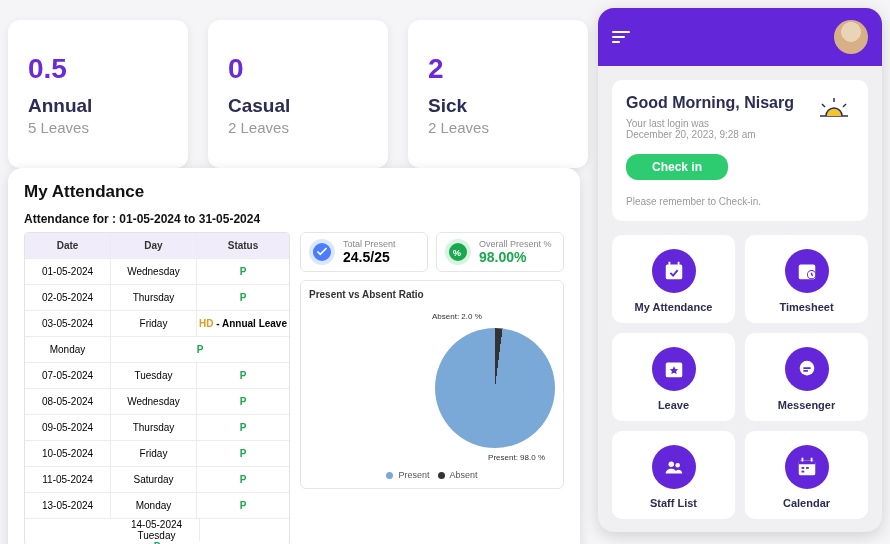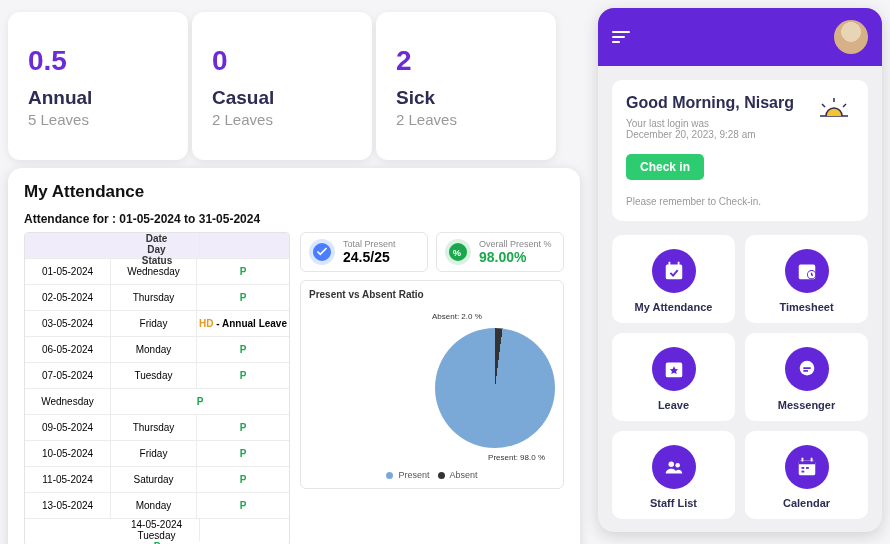--- a/index.html
+++ b/index.html
@@ -1,32 +1,32 @@
 <!DOCTYPE html>
 <html><head>
 <meta charset="utf-8">
 <style>
   * { box-sizing: border-box; margin: 0; padding: 0; }
   body { font-family: -apple-system, Helvetica, Arial, sans-serif; background: #f5f5f7; width: 890px; height: 544px; overflow: hidden; position: relative; }
   
-  .leave-cards { display: flex; gap: 4px; position: absolute; top: 12px; left: 8px; justify-content: center; }
+  .leave-cards { display: flex; gap: 20px; position: absolute; top: 20px; left: 8px; justify-content: center; }
   .leave-card { background: #fff; border-radius: 12px; padding: 16px 20px; width: 180px; height: 148px; box-shadow: 0 2px 8px rgba(0,0,0,0.08); display: flex; flex-direction: column; justify-content: center; }
   .leave-number { font-size: 28px; font-weight: 700; color: #6b2bd9; margin-bottom: 10px; }
   .leave-type { font-size: 19px; font-weight: 600; color: #2c2c54; }
   .leave-sub { font-size: 15px; color: #999; margin-top: 2px; }
   
   .attendance-panel { position: absolute; top: 168px; left: 8px; width: 572px; background: #fff; border-radius: 14px; box-shadow: 0 2px 12px rgba(0,0,0,0.12); padding: 14px 16px 12px; }
   .att-title { font-size: 17px; font-weight: 700; color: #111; margin-bottom: 10px; }
   .att-range { font-size: 12px; font-weight: 700; color: #111; margin-bottom: 6px; }
   
   .att-body { display: flex; gap: 10px; }
   .att-table { flex: 0 0 266px; border: 1px solid #e3e3e3; border-radius: 4px; overflow: hidden; }
   .att-row { display: flex; height: 26px; border-bottom: 1px solid #ececec; font-size: 10px; align-items: center; }
   .att-row:last-child { border-bottom: none; flex-direction: column; }
-  .att-head { background: #f1ecf9; font-weight: 700; color: #333; flex-direction: column; }
+  .att-head { background: #f1ecf9; font-weight: 700; color: #333; }
   .att-col1 { width: 86px; text-align: center; border-right: 1px solid #ececec; height: 100%; display:flex; align-items:center; justify-content:center; }
   .att-col2 { width: 86px; text-align: center; border-right: 1px solid #ececec; height: 100%; display:flex; align-items:center; justify-content:center; }
   .att-col3 { flex: 1; text-align: left; height: 100%; display:flex; align-items:center; justify-content:center; }
   .status-p { color: #1aa84c; font-weight: 700; }
   .status-hd { font-weight: 600; }
   .status-hd .hd { color: #e39a1f; font-weight: 700; }
   
   .att-right { flex: 1; }
   .summary-row { display: flex; gap: 8px; margin-bottom: 8px; }
   .summary-card { flex:1; border: 1px solid #e5e5e5; border-radius: 6px; padding: 6px 8px; display: flex; align-items: center; gap: 8px; }
@@ -56,21 +56,21 @@
   .hamburger span:nth-child(1){width:18px;}
   .hamburger span:nth-child(2){width:13px;}
   .hamburger span:nth-child(3){width:8px;}
   .avatar { width:34px; height:34px; border-radius:50%; background:#fff; background-image: radial-gradient(circle at 50% 35%, #e8d5b5 0 35%, transparent 36%), linear-gradient(#d8b088,#d8b088); background-size: 100% 100%; }
   
   .greeting-card { background:#fff; margin: 14px; border-radius:10px; padding: 14px; position:relative; }
   .greeting { font-size: 16px; font-weight:700; color:#2c2c54; }
   .login-label { font-size: 10px; color:#999; margin-top:6px;}
   .login-time { font-size: 10px; color:#999; }
   .sun { position:absolute; right:14px; top:14px; width:40px; height:28px; }
-  .checkin-btn { margin-top: 14px; background:#2ecc71; color:#fff; border:none; padding: 6px 14px; border-radius:5px; font-size:12px; font-weight:600; cursor:pointer;}
+  .checkin-btn { margin-top: 14px; background:#2ecc71; color:#fff; border:none; padding: 6px 26px; border-radius:12px; font-size:12px; font-weight:600; cursor:pointer;}
   .checkin-note { font-size:10px; color:#999; margin-top:16px;}
   
   .tiles { display:grid; grid-template-columns: 1fr 1fr; gap: 10px; padding: 0 14px; }
   .tile { background:#fff; border-radius:10px; padding: 14px 8px 10px; display:flex; flex-direction:column; align-items:center; gap:8px; cursor:pointer; }
   .tile-icon { width:44px; height:44px; border-radius:50%; background:#6426d9; display:flex; align-items:center; justify-content:center; color:#fff; }
   .tile-label { font-size:11px; font-weight:600; color:#2c2c54; }
 </style>
 </head>
 <body>
 
@@ -118,34 +118,34 @@
             </div>
           </div>
           <div class="att-row">
             <div class="att-col1">03-05-2024</div>
             <div class="att-col2">Friday</div>
             <div class="att-col3">
               <span class="status-hd"><span class="hd">HD</span>  - Annual Leave</span>
             </div>
           </div>
           <div class="att-row">
-            <div class="att-col1">06-05-2024</div>
             <div class="att-col2">Monday</div>
             <div class="att-col3">
               <span class="status-p">P</span>
             </div>
           </div>
           <div class="att-row">
             <div class="att-col1">07-05-2024</div>
             <div class="att-col2">Tuesday</div>
             <div class="att-col3">
               <span class="status-p">P</span>
             </div>
           </div>
           <div class="att-row">
+            <div class="att-col1">08-05-2024</div>
             <div class="att-col2">Wednesday</div>
             <div class="att-col3">
               <span class="status-p">P</span>
             </div>
           </div>
           <div class="att-row">
             <div class="att-col1">09-05-2024</div>
             <div class="att-col2">Thursday</div>
             <div class="att-col3">
               <span class="status-p">P</span>

